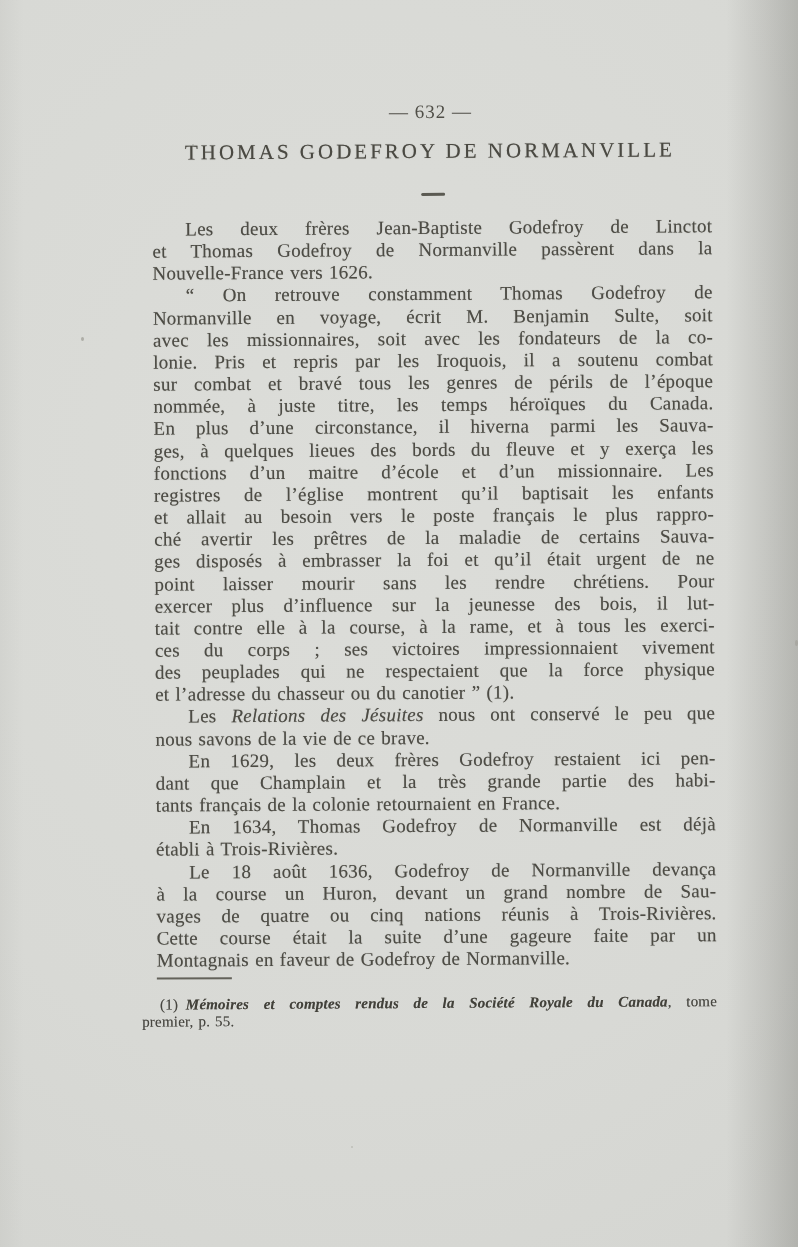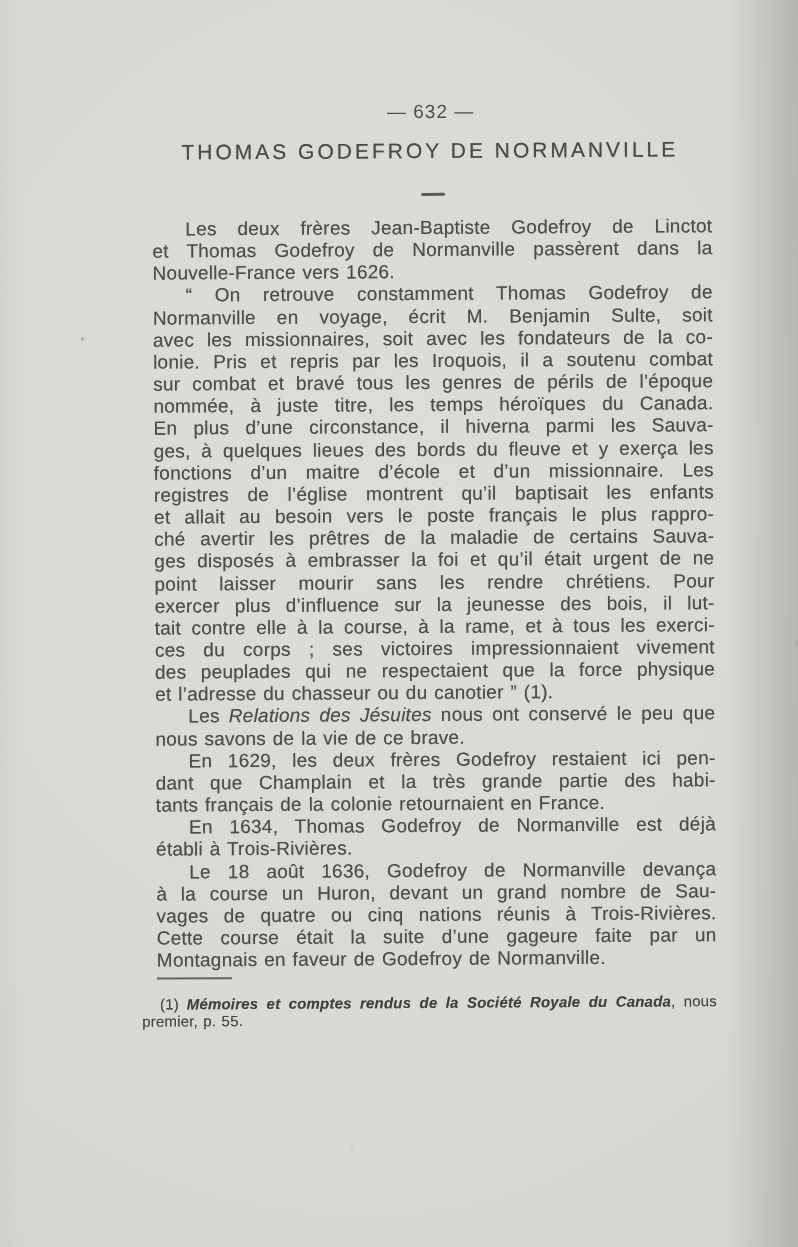--- a/index.html
+++ b/index.html
@@ -4,21 +4,21 @@
 <style>
   html,body{margin:0;padding:0;background:#b7b8b4;}
   .page{
     position:relative;
     width:798px;height:1247px;
     overflow:hidden;
     background:
       linear-gradient(to right, rgba(110,110,104,0) 91%, rgba(98,98,92,0.16) 96%, rgba(88,88,82,0.28) 100%),
       linear-gradient(to left, rgba(110,110,104,0) 97%, rgba(120,120,114,0.07) 100%),
       radial-gradient(ellipse 120% 90% at 45% 38%, #dcddd9 0%, #d8d9d5 55%, #d2d3cf 100%);
-    font-family:Liberation Sans, sans-serif;
+    font-family:Liberation Serif, serif;
     color:#4d4c45;
   }
   .rot{position:absolute;inset:0;transform:rotate(-0.35deg);transform-origin:420px 180px;}
   .pagenum{
     position:absolute;top:101px;left:150px;width:562px;
     text-align:center;font-size:19px;letter-spacing:1px;color:#504f48;
   }
   .title{
     position:absolute;top:139px;left:130px;width:600px;margin:0;
     text-align:center;font-size:21px;font-weight:normal;
@@ -117,21 +117,21 @@
           <div class="line">à la course un Huron, devant un grand nombre de Sau-</div>
           <div class="line">vages de quatre ou cinq nations réunis à Trois-Rivières.</div>
           <div class="line">Cette course était la suite d’une gageure faite par un</div>
           <div class="line last">Montagnais en faveur de Godefroy de Normanville.</div>
         </div>
       </div>
 
     <div class="fn-rule"></div>
 
     <div class="footnote" id="footnote">
-        <div class="fn-line first"><span>(1) </span><span class="bolditalic">Mémoires et comptes rendus de la Société Royale du Canada</span><span>, nous</span></div>
+        <div class="fn-line first"><span>(1) </span><span class="bolditalic">Mémoires et comptes rendus de la Société Royale du Canada</span><span>, tome</span></div>
         <div class="fn-line last">premier, p. 55.</div>
       </div>
 
   </div>
 
   <div class="speck s1"></div>
   <div class="speck s2"></div>
   <div class="speck s3"></div>
   <div class="speck s4"></div>
 </div>

